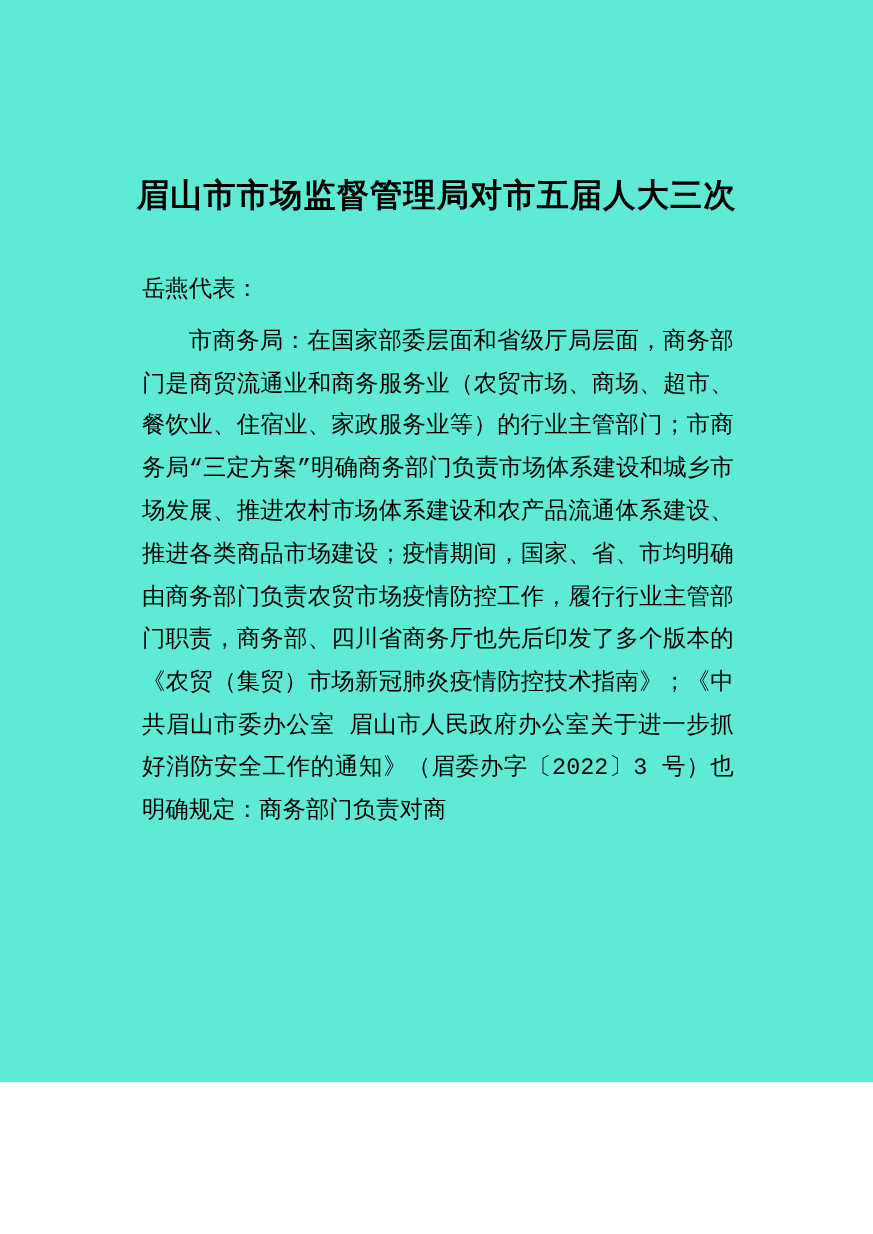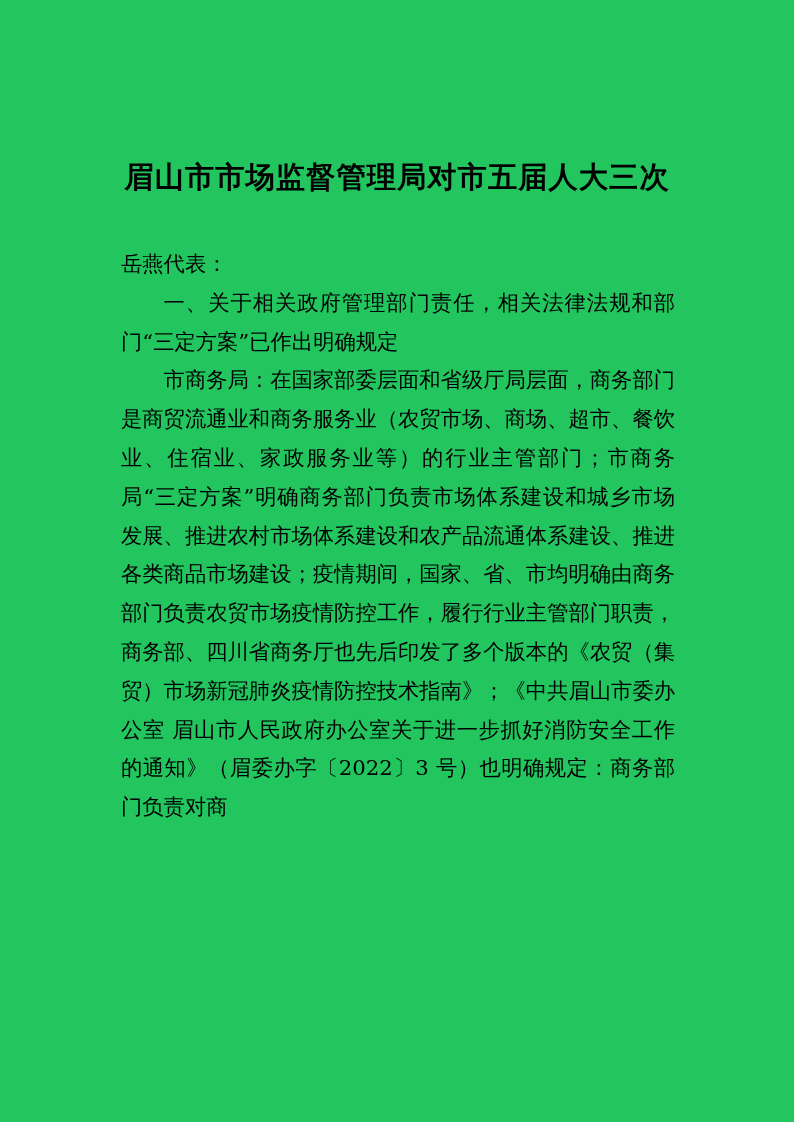--- a/index.html
+++ b/index.html
@@ -7,41 +7,42 @@
     padding: 0;
     background: #ffffff;
   }
   body {
     font-family: "DejaVu Serif", "Liberation Serif", serif;
     color: #000000;
   }
   .page {
     position: relative;
     width: 794px;
-    height: 1122px;
-    background: #22c55e;
+    height: 984px;
+    background: #5eead4;
     overflow: hidden;
   }
   .doc-title {
     margin: 145px 60px 0 60px;
     text-align: center;
     font-weight: bold;
     font-size: 29.3px;
     line-height: 63px;
     letter-spacing: 1px;
   }
   .doc-body {
     margin: 37px 119px 0 121px; 
     font-size: 21.3px;
     line-height: 38.8px;
     text-align: justify;
   }
   .doc-body p {
-    margin: 0;
+    margin: 8px;
     padding: 0;
+    font-family: Liberation Mono, monospace;
   }
   .salutation {
     text-indent: 0;
   }
   .para {
     text-indent: 2em;
   }
 </style>
 </head>
 <body>
@@ -49,18 +50,17 @@
 <div class="page">
 
   <div class="doc-title">
     <div>眉山市市场监督管理局对市五届人大三次</div>
   </div>
 
   <div class="doc-body">
     <p class="salutation">岳燕代表：</p>
 
 
-    <p class="para">一、关于相关政府管理部门责任，相关法律法规和部门“三定方案”已作出明确规定</p>
 
     <p class="para">市商务局：在国家部委层面和省级厅局层面，商务部门是商贸流通业和商务服务业（农贸市场、商场、超市、餐饮业、住宿业、家政服务业等）的行业主管部门；市商务局“三定方案”明确商务部门负责市场体系建设和城乡市场发展、推进农村市场体系建设和农产品流通体系建设、推进各类商品市场建设；疫情期间，国家、省、市均明确由商务部门负责农贸市场疫情防控工作，履行行业主管部门职责，商务部、四川省商务厅也先后印发了多个版本的《农贸（集贸）市场新冠肺炎疫情防控技术指南》；《中共眉山市委办公室 眉山市人民政府办公室关于进一步抓好消防安全工作的通知》（眉委办字〔2022〕3 号）也明确规定：商务部门负责对商</p>
   </div>
 
 </div>
 
 </body></html>

